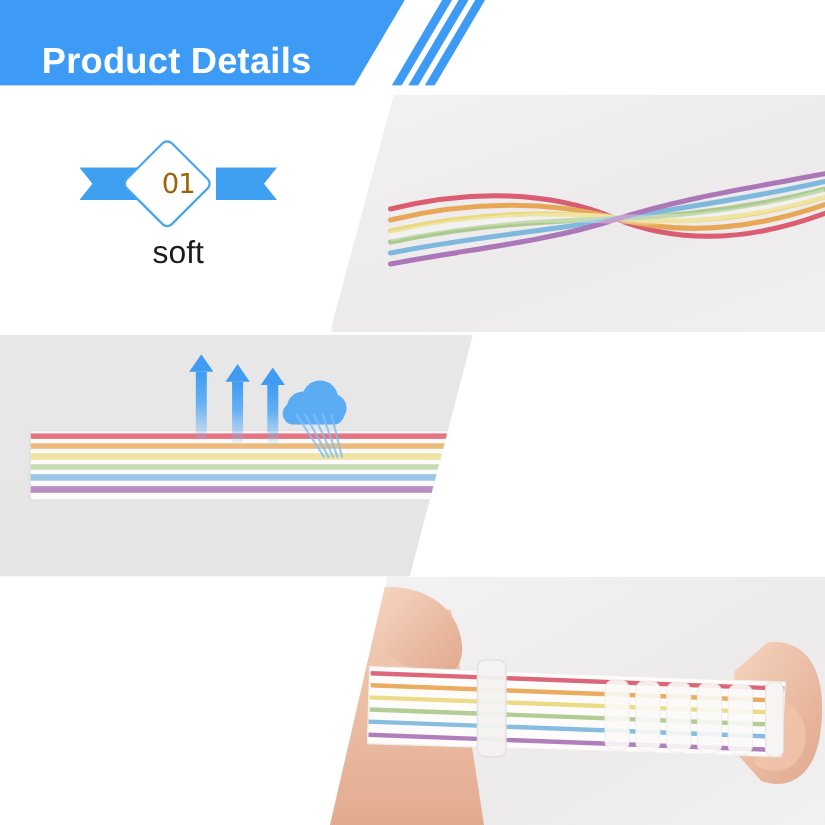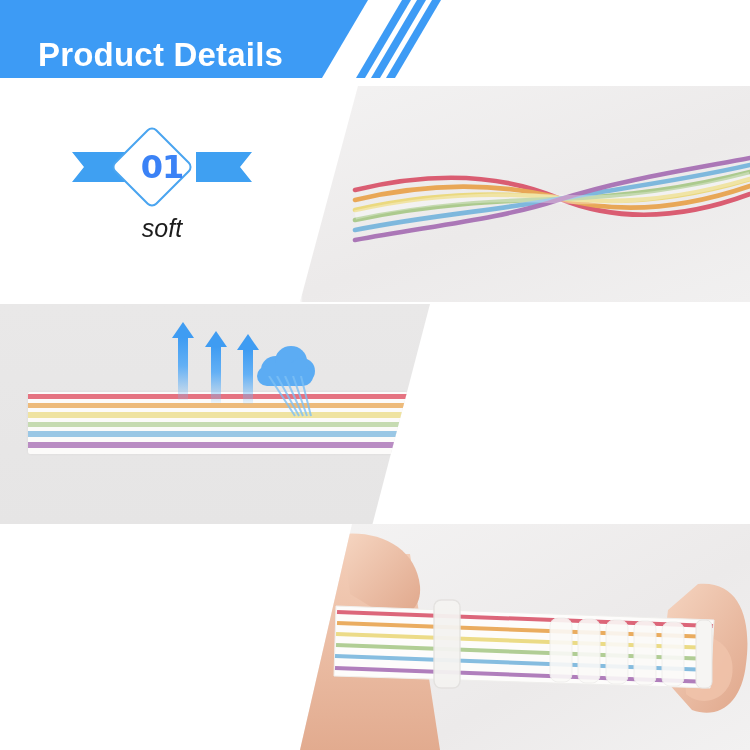--- a/index.html
+++ b/index.html
@@ -61,27 +61,26 @@
   .ribbon{position:absolute;top:24px;height:30px;width:56px;background:#3fa0f2;}
   .ribbon-l{left:0;clip-path:polygon(0 0,56px 0,56px 30px,0 30px,12px 15px);}
   .ribbon-r{right:0;clip-path:polygon(0 0,56px 0,44px 15px,56px 30px,0 30px);}
   .diamond{
     position:absolute;left:50px;top:9px;width:60px;height:60px;
     background:#ffffff;border:2.2px solid #4aa5f0;
     transform:rotate(45deg);border-radius:7px;box-sizing:border-box;
   }
   .badge-num{
     position:absolute;left:0;top:24px;width:180px;height:30px;
-    line-height:30px;color:#3b82f6;font-size:32px;font-weight:bold;
+    line-height:30px;color:#a16207;font-size:25px;font-weight:normal;
     font-family:"DejaVu Sans", sans-serif;letter-spacing:-1px;
   }
   .badge-label{
-    margin-top:8px;color:#1c1c1c;font-size:25px;white-space:nowrap;
+    margin-top:8px;color:#1c1c1c;font-size:29px;white-space:nowrap;
     font-family:"Liberation Sans", sans-serif;
-    font-style:italic;
   }
 
   .bg1{left:72px;top:50px;width:180px;}
   .bg2{left:500px;top:296px;width:180px;}
 
   
   .strap{position:absolute;}
 
   
   .svgwrap{position:absolute;left:0;top:0;width:100%;height:100%;}

